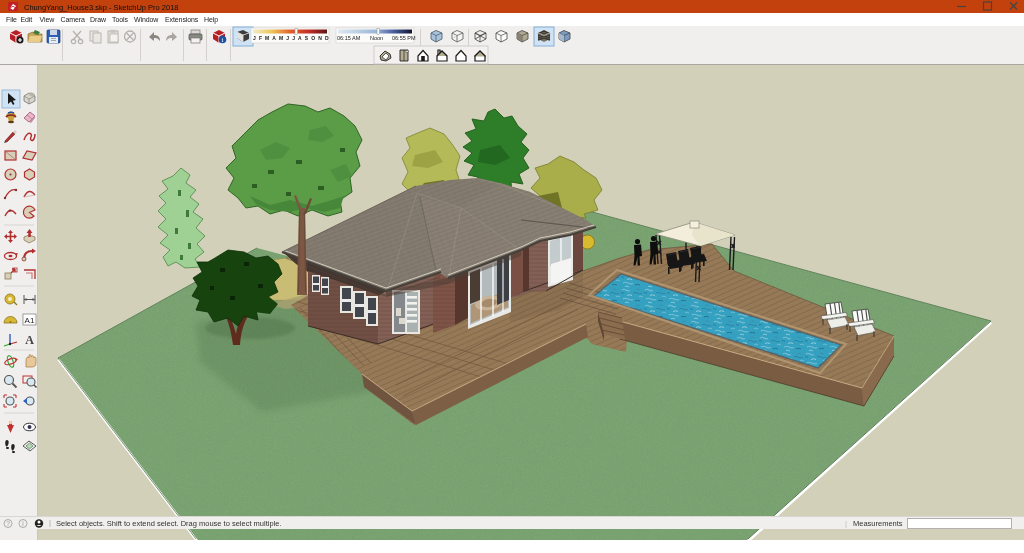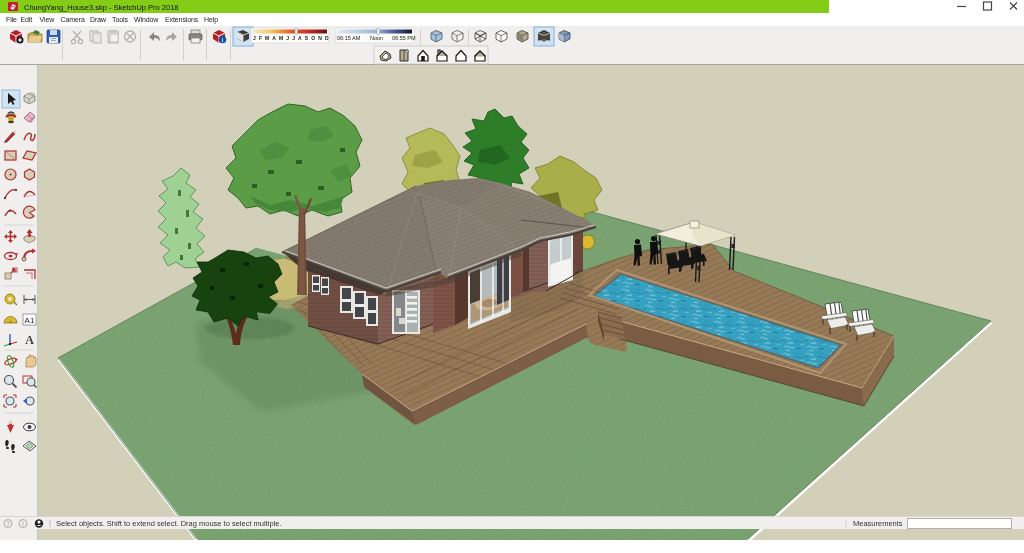--- a/index.html
+++ b/index.html
@@ -1,19 +1,19 @@
 <!DOCTYPE html>
 <html><head>
 <meta charset="utf-8">
 <style>
 * { margin:0; padding:0; box-sizing:border-box; }
 html,body { width:1024px; height:553px; overflow:hidden; font-family:"Liberation Sans", sans-serif; background:#fff; }
 #app { position:relative; width:1024px; height:553px; }
 .abs { position:absolute; }
-#titlebar { left:0; top:0; width:829px; height:13px; background:#84cc16; }
+#titlebar { left:0; top:0; width:1024px; height:13px; background:#c2410c; }
 #titletext { left:24px; top:3px; font-size:7.5px; color:#111; }
 #menubar { left:0; top:13px; width:1024px; height:13px; background:#fff; }
 .menu { position:absolute; top:3px; font-size:7px; letter-spacing:-0.1px; color:#222; }
 #toolbar { left:0; top:26px; width:1024px; height:39px; background:#f0efed; border-bottom:1px solid #a9a6a1; }
 #leftbar { left:0; top:65px; width:38px; height:475px; background:#f0efed; border-right:1px solid #c9c6c1; }
 #viewport { left:38px; top:65px; width:986px; height:475px; background:#d2d0b9; }
 #statusbar { left:0; top:516px; width:1024px; height:13px; background:#f0efed; border-top:1px solid #d9d6d2; font-size:7.5px; color:#333; }
 .sep { position:absolute; top:3px; width:1px; height:32px; background:#d4d1cc; }
 </style>
 </head>

